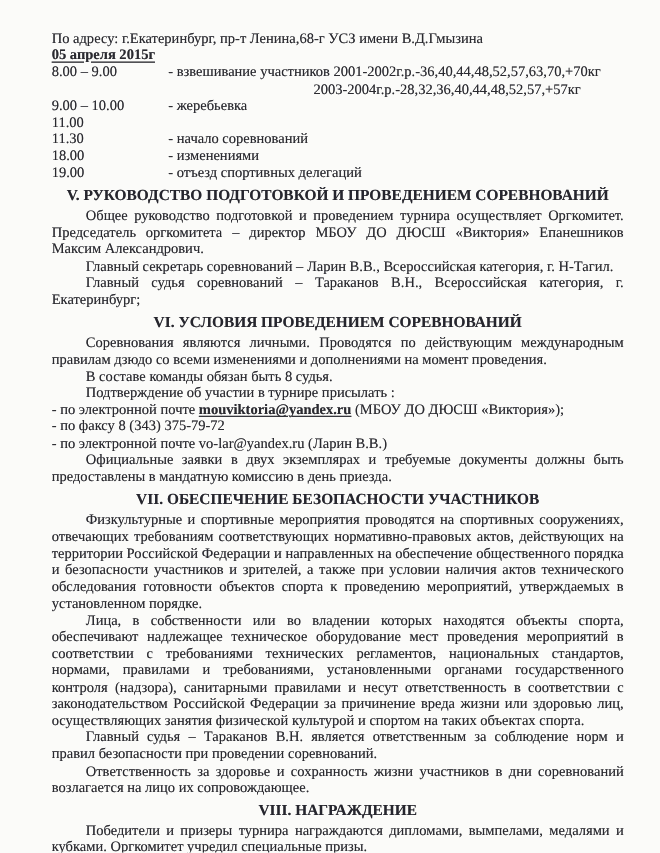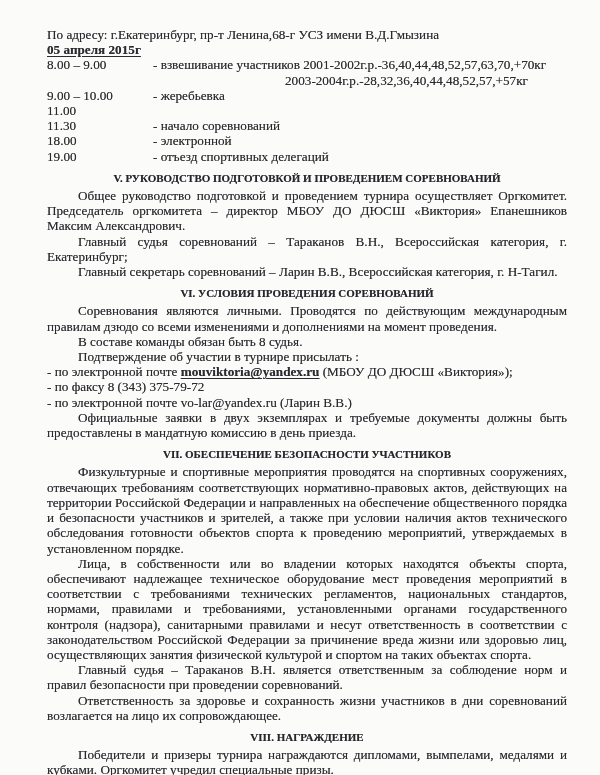--- a/index.html
+++ b/index.html
@@ -27,21 +27,21 @@
     text-underline-offset: 2px;
     font-weight: bold;
   }
   .sched-row { display: flex; }
   .sched-time { flex: 0 0 106px; }
   .sched-event { flex: 1; }
   .sched-line2 { padding-left: 132px; }
   .heading {
     font-weight: bold;
     text-align: center;
-    font-size: 11px;
+    font-size: 14px;
     margin-top: 7px;
     margin-bottom: 2px;
     color: #26262e;
   }
   .para {
     text-align: justify;
     text-indent: 31px;
     margin: 0;
   }
   .plain {
@@ -76,37 +76,37 @@
     </div>
     <div class="sched-row">
       <div class="sched-time">11.00</div>
     </div>
     <div class="sched-row">
       <div class="sched-time">11.30</div>
       <div class="sched-event">- начало соревнований</div>
     </div>
     <div class="sched-row">
       <div class="sched-time">18.00</div>
-      <div class="sched-event">- электронной</div>
+      <div class="sched-event">- изменениями</div>
     </div>
     <div class="sched-row">
       <div class="sched-time">19.00</div>
       <div class="sched-event">- отъезд спортивных делегаций</div>
     </div>
   </div>
 
   <div>
     <div class="heading">V. РУКОВОДСТВО ПОДГОТОВКОЙ И ПРОВЕДЕНИЕМ СОРЕВНОВАНИЙ</div>
     <p class="para">Общее руководство подготовкой и проведением турнира осуществляет Оргкомитет. Председатель оргкомитета – директор МБОУ ДО ДЮСШ «Виктория» Епанешников Максим Александрович.</p>
+    <p class="para">Главный секретарь соревнований – Ларин В.В., Всероссийская категория, г. Н-Тагил.</p>
     <p class="para">Главный судья соревнований – Тараканов В.Н., Всероссийская категория, г. Екатеринбург;</p>
-    <p class="para">Главный секретарь соревнований – Ларин В.В., Всероссийская категория, г. Н-Тагил.</p>
   </div>
 
   <div>
-    <div class="heading">VI. УСЛОВИЯ ПРОВЕДЕНИЯ СОРЕВНОВАНИЙ</div>
+    <div class="heading">VI. УСЛОВИЯ ПРОВЕДЕНИЕМ СОРЕВНОВАНИЙ</div>
     <p class="para">Соревнования являются личными. Проводятся по действующим международным правилам дзюдо со всеми изменениями и дополнениями на момент проведения.</p>
     <p class="para">В составе команды обязан быть 8 судья.</p>
     <p class="para">Подтверждение об участии в турнире присылать :</p>
     <p class="plain"><span>- по электронной почте </span><span class="email-underline">mouviktoria@yandex.ru</span><span> (МБОУ ДО ДЮСШ «Виктория»);</span></p>
     <p class="plain">- по факсу 8 (343) 375-79-72</p>
     <p class="plain">- по электронной почте vo-lar@yandex.ru (Ларин В.В.)</p>
     <p class="para">Официальные заявки в двух экземплярах и требуемые документы должны быть предоставлены в мандатную комиссию в день приезда.</p>
   </div>
 
   <div>

